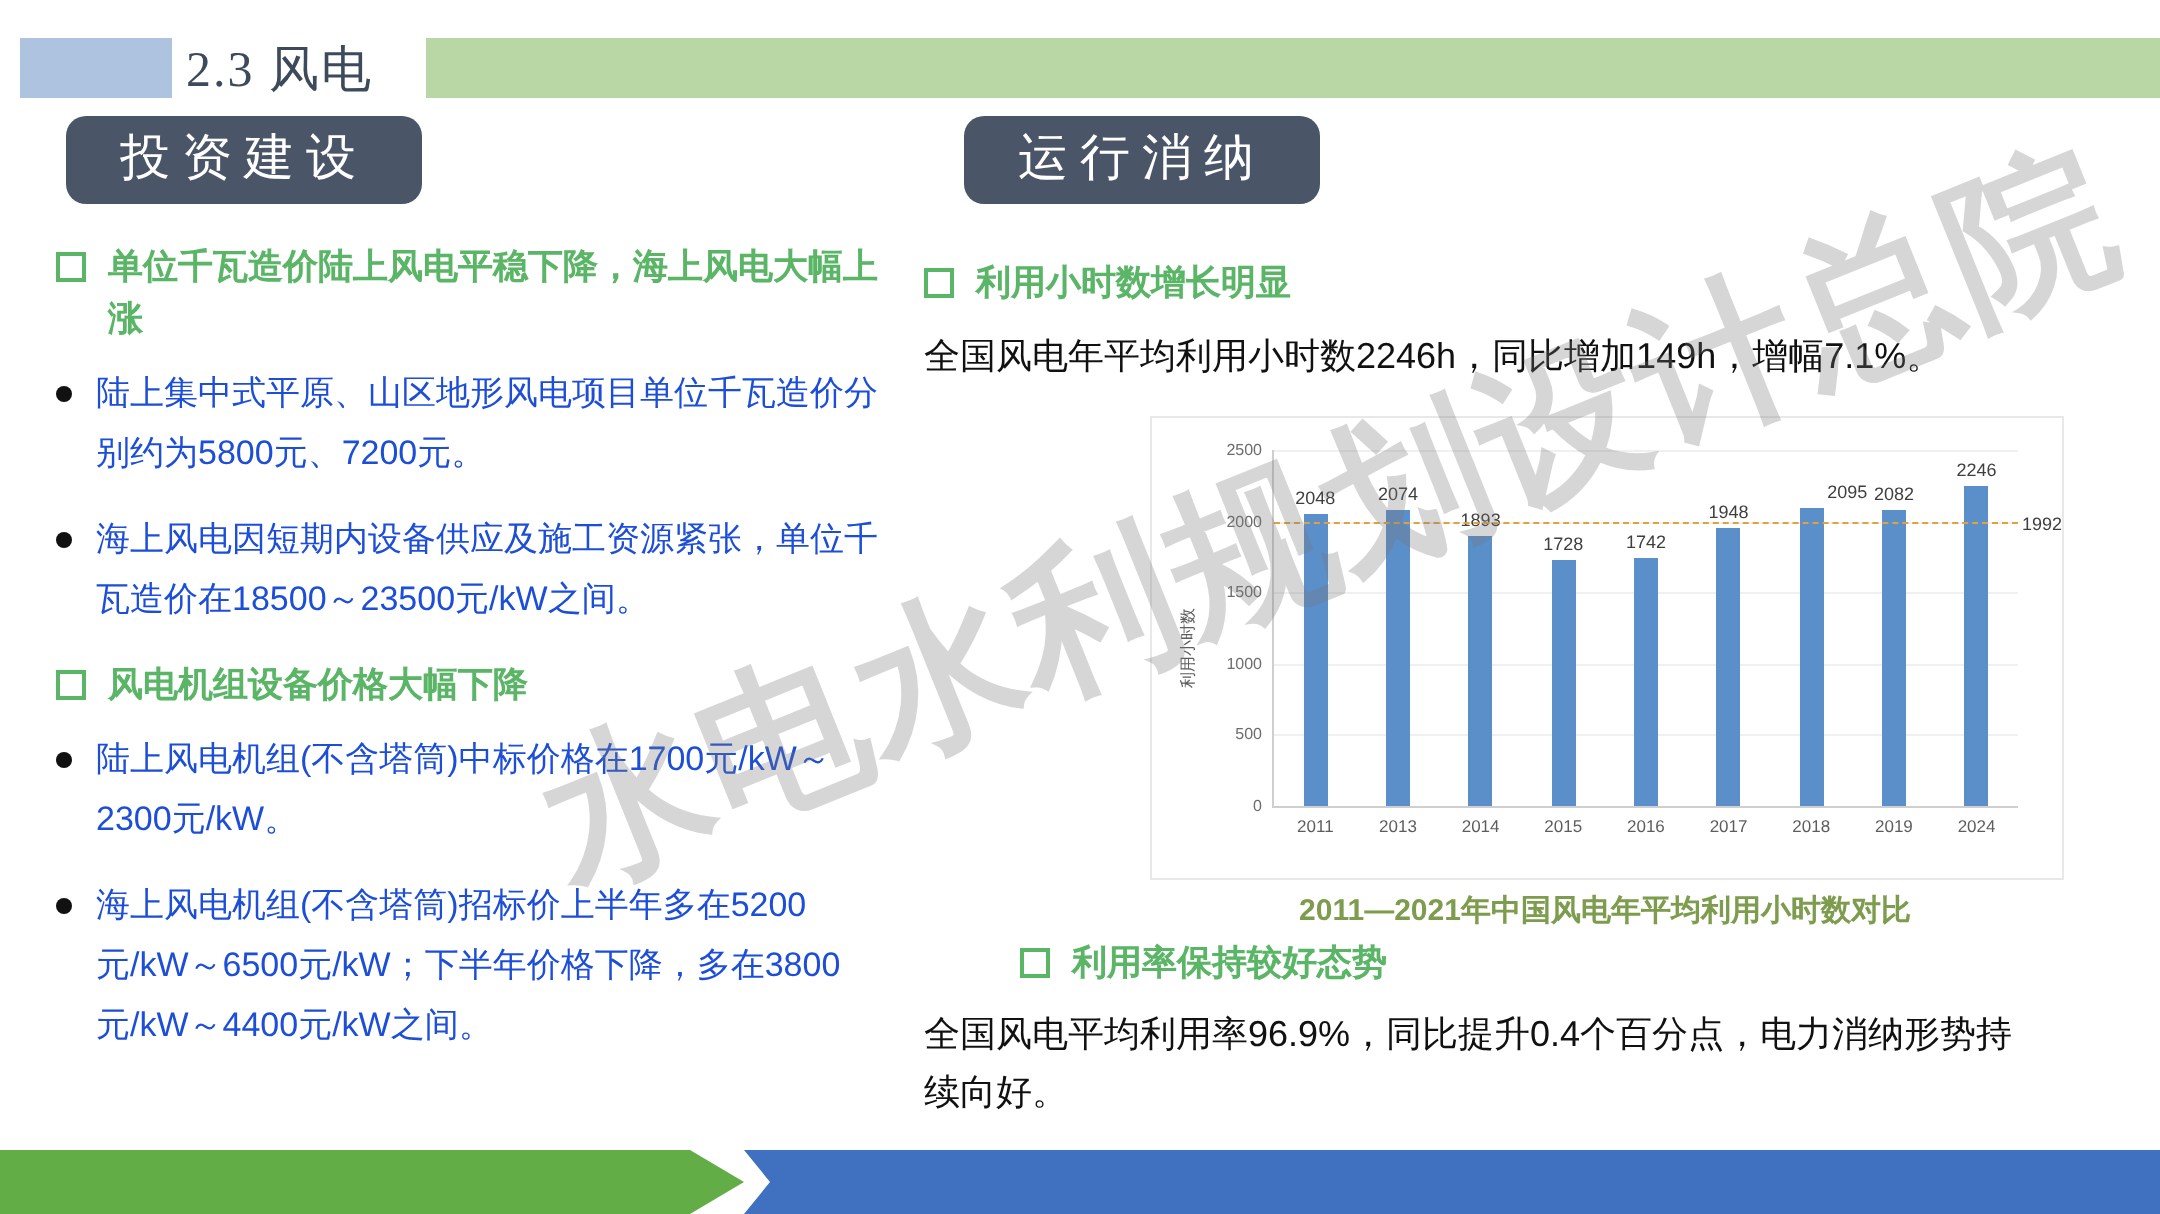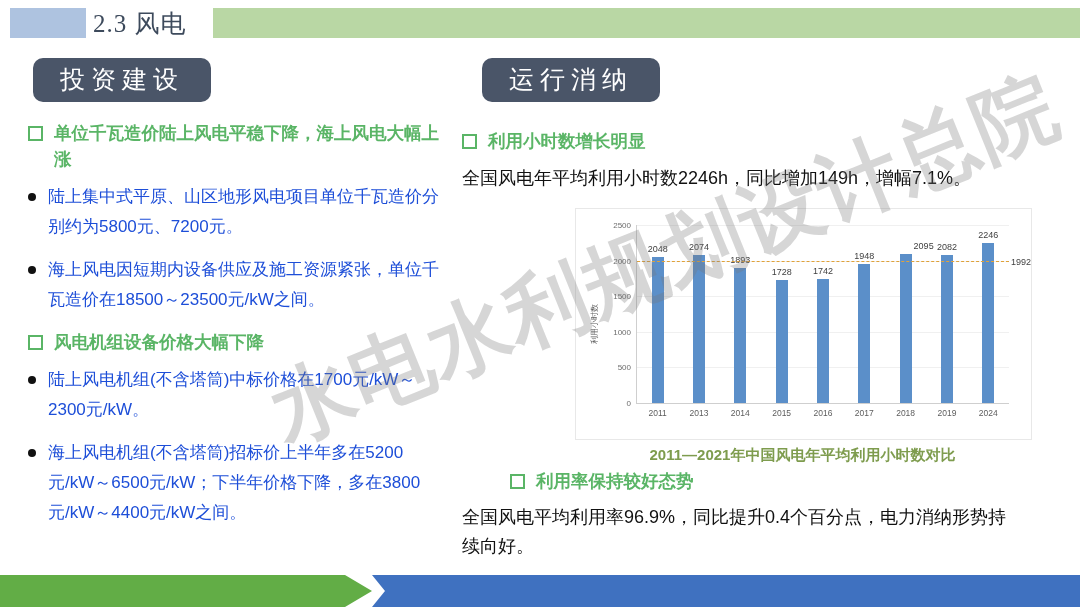--- a/index.html
+++ b/index.html
@@ -5,21 +5,21 @@
   html, body { margin:0; padding:0; }
   body {
     width:1080px; height:607px;
     background:#ffffff;
     font-family:"Liberation Sans", sans-serif;
     position:relative;
     overflow:hidden;
   }
 
   
-  .header { position:absolute; left:0; top:0; width:1080px; height:42px; }
+  .header { position:absolute; left:0; top:11px; width:1080px; height:42px; }
   .hdr-blue {
     position:absolute; left:10px; top:8px; width:76px; height:30px;
     background:#aec3e0;
   }
   .hdr-title {
     position:absolute; left:93px; top:7px;
     font-family:"Liberation Serif", serif;
     font-size:25px; color:#3d4a5c; letter-spacing:1px;
     white-space:nowrap;
   }

